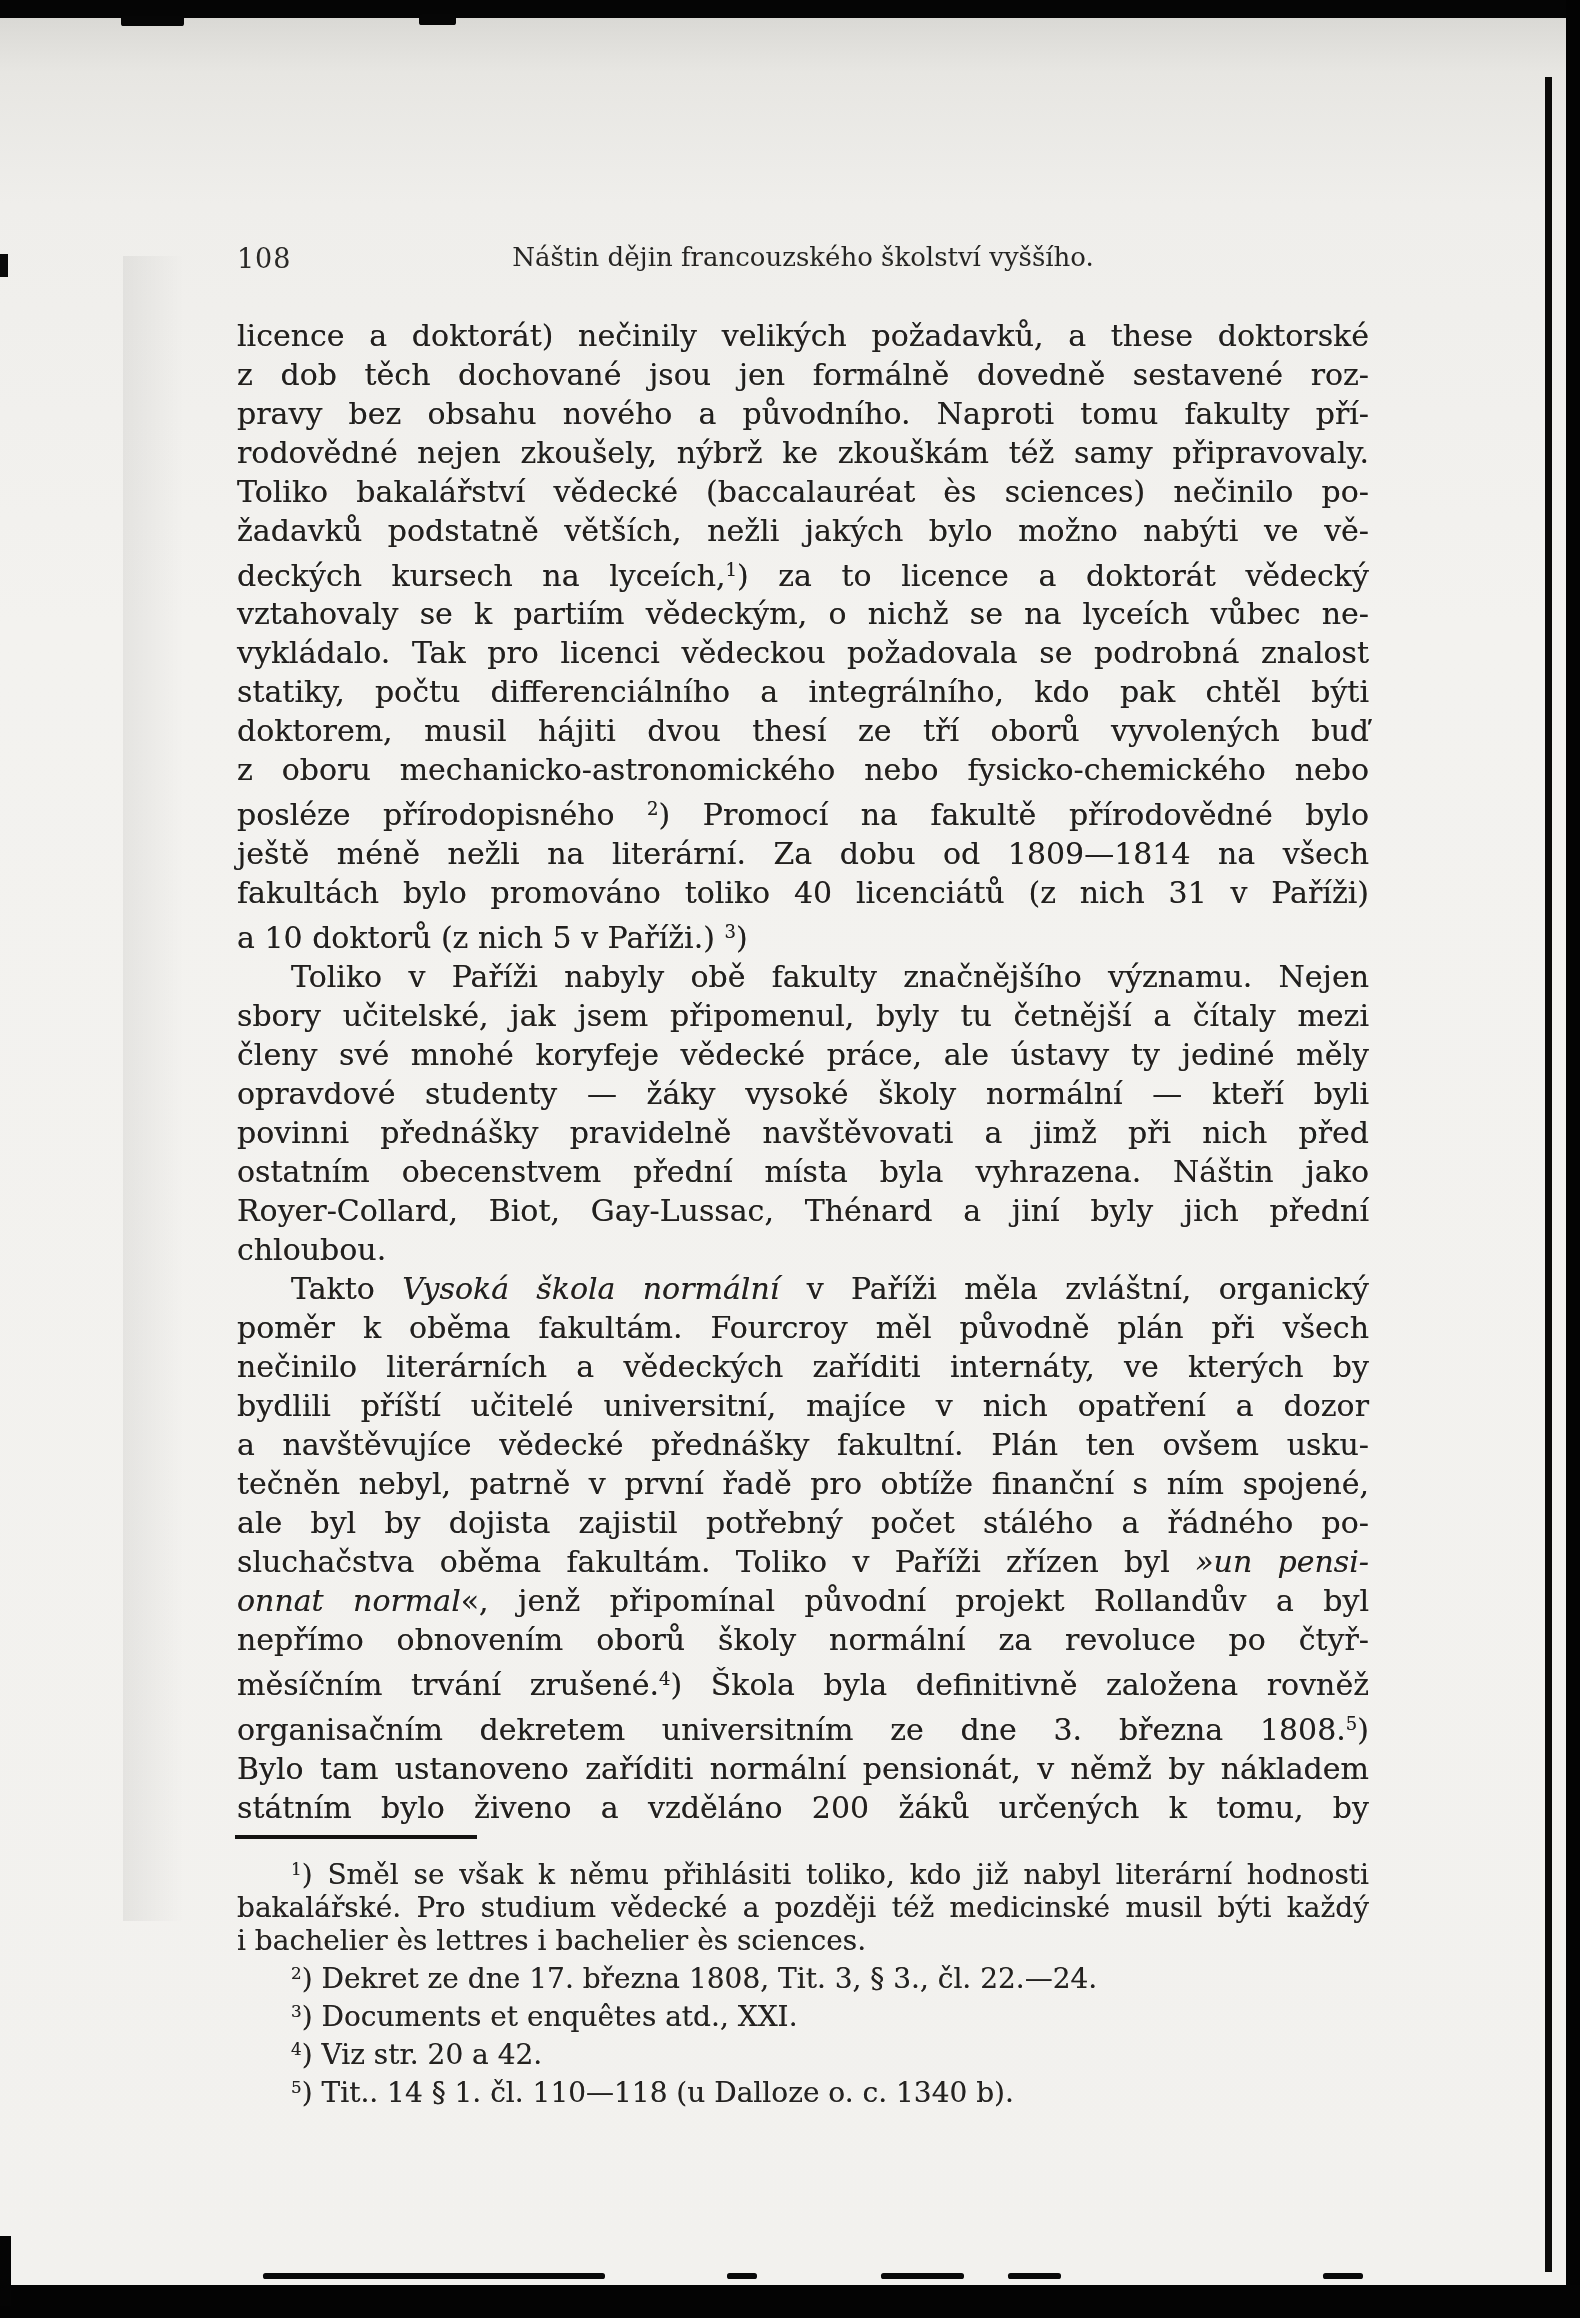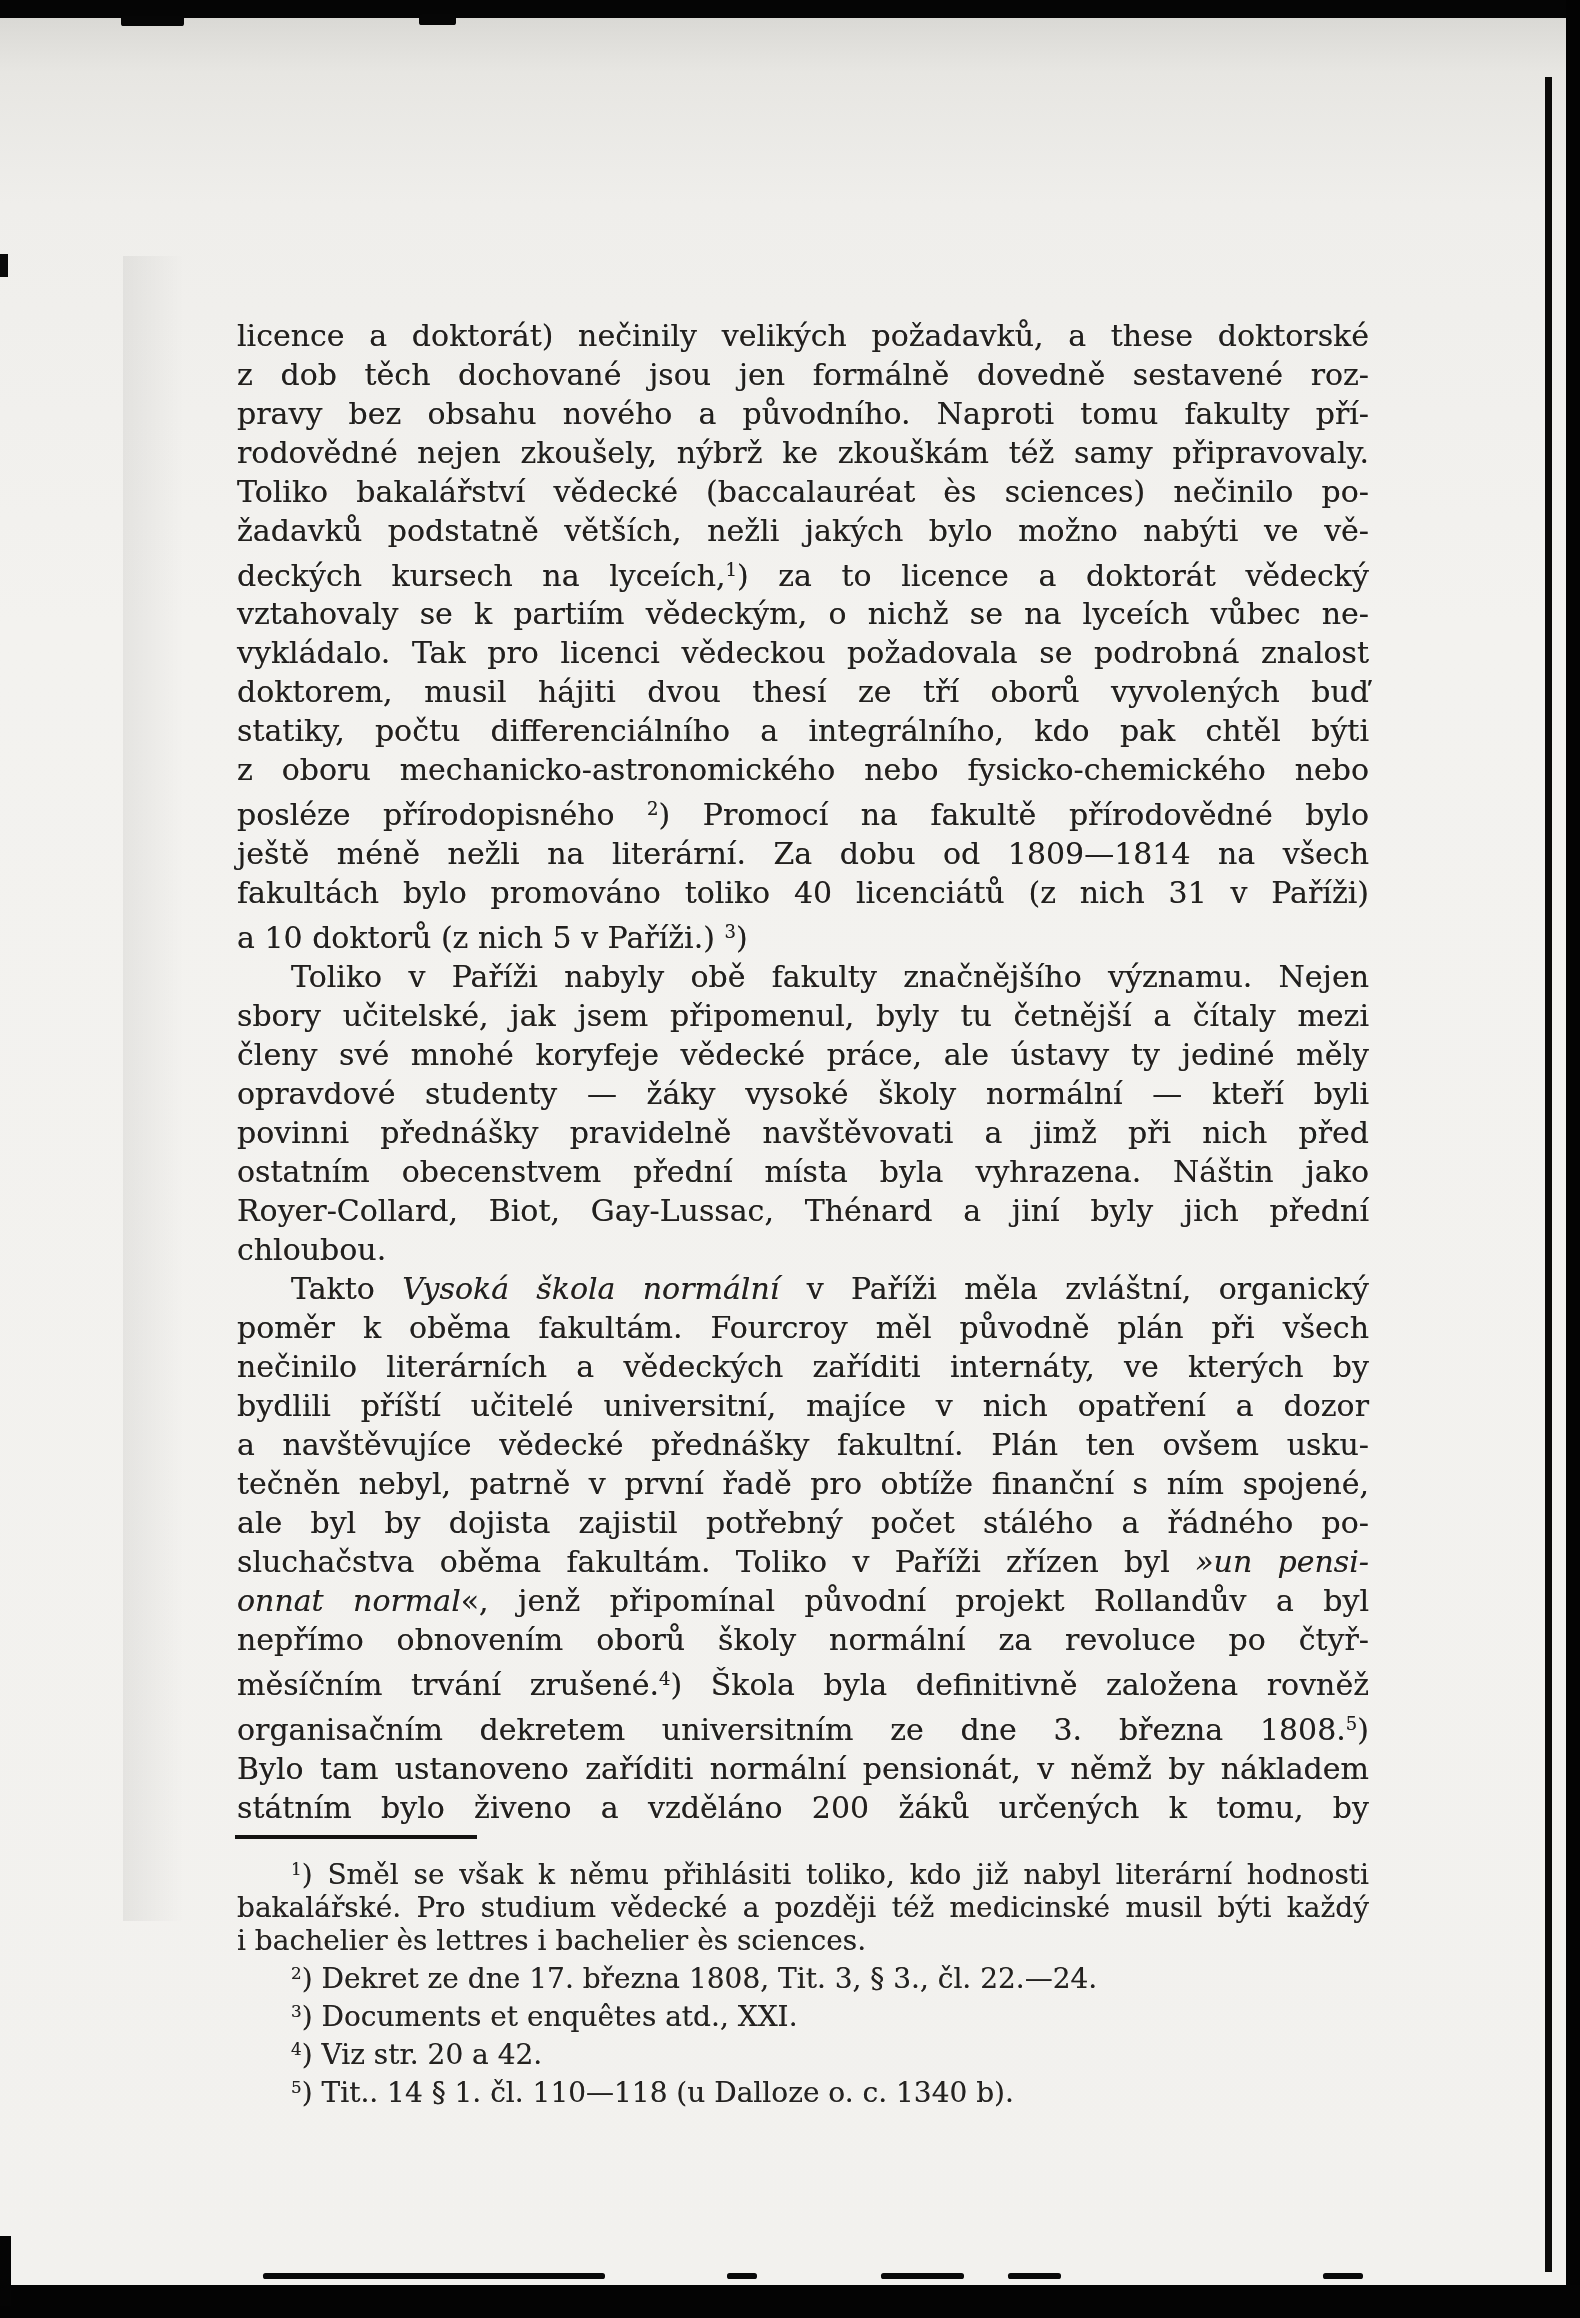--- a/index.html
+++ b/index.html
@@ -68,33 +68,37 @@
   .mark-left { position: absolute; left: 0; top: 254px; width: 8px; height: 23px; background: #0a0a0a; }
   .mark-bl   { position: absolute; left: 0; top: 2236px; width: 11.4px; height: 70px; background: #050505; }
 </style>
 </head>
 <body>
 
 <div class="canvas">
   <div class="page">
     <div class="crease"></div>
 
+    <div class="header">
+      <span class="pgnum">108</span>
+      <span class="runtitle">Náštin dějin francouzského školství vyššího.</span>
+    </div>
 
     <div class="bodytext" id="body-lines">
         <div class="tline just"><span>licence a doktorát) nečinily velikých požadavků, a these doktorské</span></div>
         <div class="tline just"><span>z dob těch dochované jsou jen formálně dovedně sestavené roz-</span></div>
         <div class="tline just"><span>pravy bez obsahu nového a původního. Naproti tomu fakulty pří-</span></div>
         <div class="tline just"><span>rodovědné nejen zkoušely, nýbrž ke zkouškám též samy připravovaly.</span></div>
         <div class="tline just"><span>Toliko bakalářství vědecké (baccalauréat ès sciences) nečinilo po-</span></div>
         <div class="tline just"><span>žadavků podstatně větších, nežli jakých bylo možno nabýti ve vě-</span></div>
         <div class="tline just"><span>deckých kursech na lyceích,</span><span class="sup">1</span><span>) za to licence a doktorát vědecký</span></div>
         <div class="tline just"><span>vztahovaly se k partiím vědeckým, o nichž se na lyceích vůbec ne-</span></div>
         <div class="tline just"><span>vykládalo. Tak pro licenci vědeckou požadovala se podrobná znalost</span></div>
+        <div class="tline just"><span>statiky, počtu differenciálního a integrálního, kdo pak chtěl býti</span></div>
         <div class="tline just"><span>doktorem, musil hájiti dvou thesí ze tří oborů vyvolených buď</span></div>
-        <div class="tline just"><span>statiky, počtu differenciálního a integrálního, kdo pak chtěl býti</span></div>
         <div class="tline just"><span>z oboru mechanicko-astronomického nebo fysicko-chemického nebo</span></div>
         <div class="tline just"><span>posléze přírodopisného </span><span class="sup">2</span><span>) Promocí na fakultě přírodovědné bylo</span></div>
         <div class="tline just"><span>ještě méně nežli na literární. Za dobu od 1809—1814 na všech</span></div>
         <div class="tline just"><span>fakultách bylo promováno toliko 40 licenciátů (z nich 31 v Paříži)</span></div>
         <div class="tline"><span>a 10 doktorů (z nich 5 v Paříži.) </span><span class="sup">3</span><span>)</span></div>
         <div class="tline just ind"><span>Toliko v Paříži nabyly obě fakulty značnějšího významu. Nejen</span></div>
         <div class="tline just"><span>sbory učitelské, jak jsem připomenul, byly tu četnější a čítaly mezi</span></div>
         <div class="tline just"><span>členy své mnohé koryfeje vědecké práce, ale ústavy ty jediné měly</span></div>
         <div class="tline just"><span>opravdové studenty — žáky vysoké školy normální — kteří byli</span></div>
         <div class="tline just"><span>povinni přednášky pravidelně navštěvovati a jimž při nich před</span></div>

